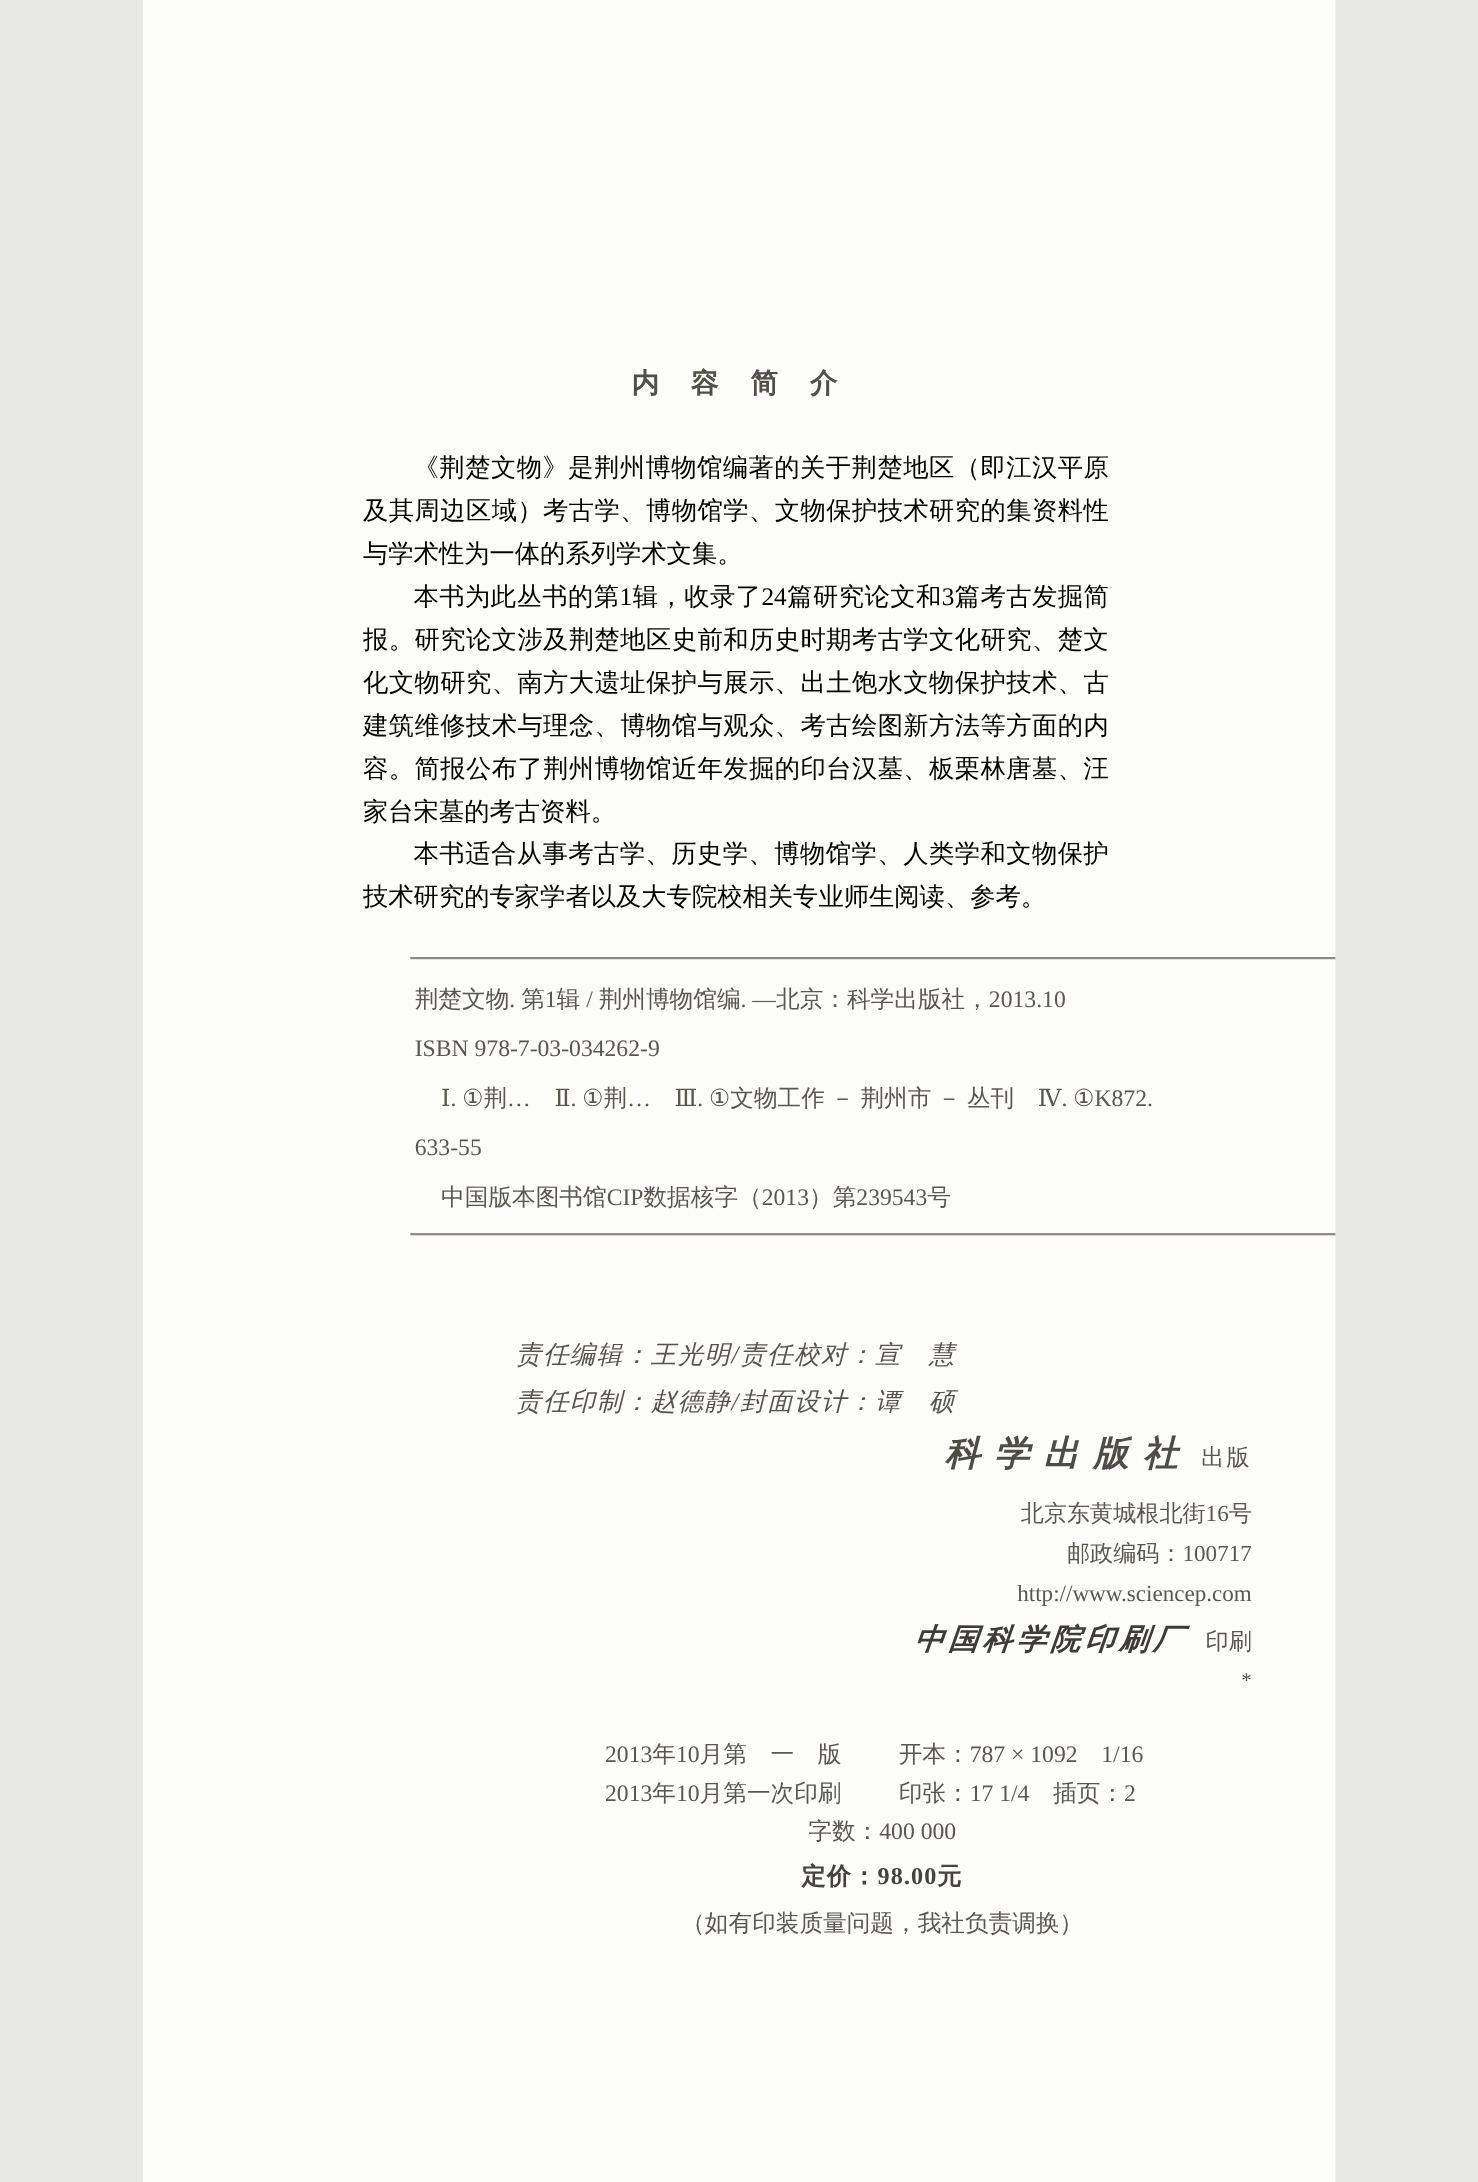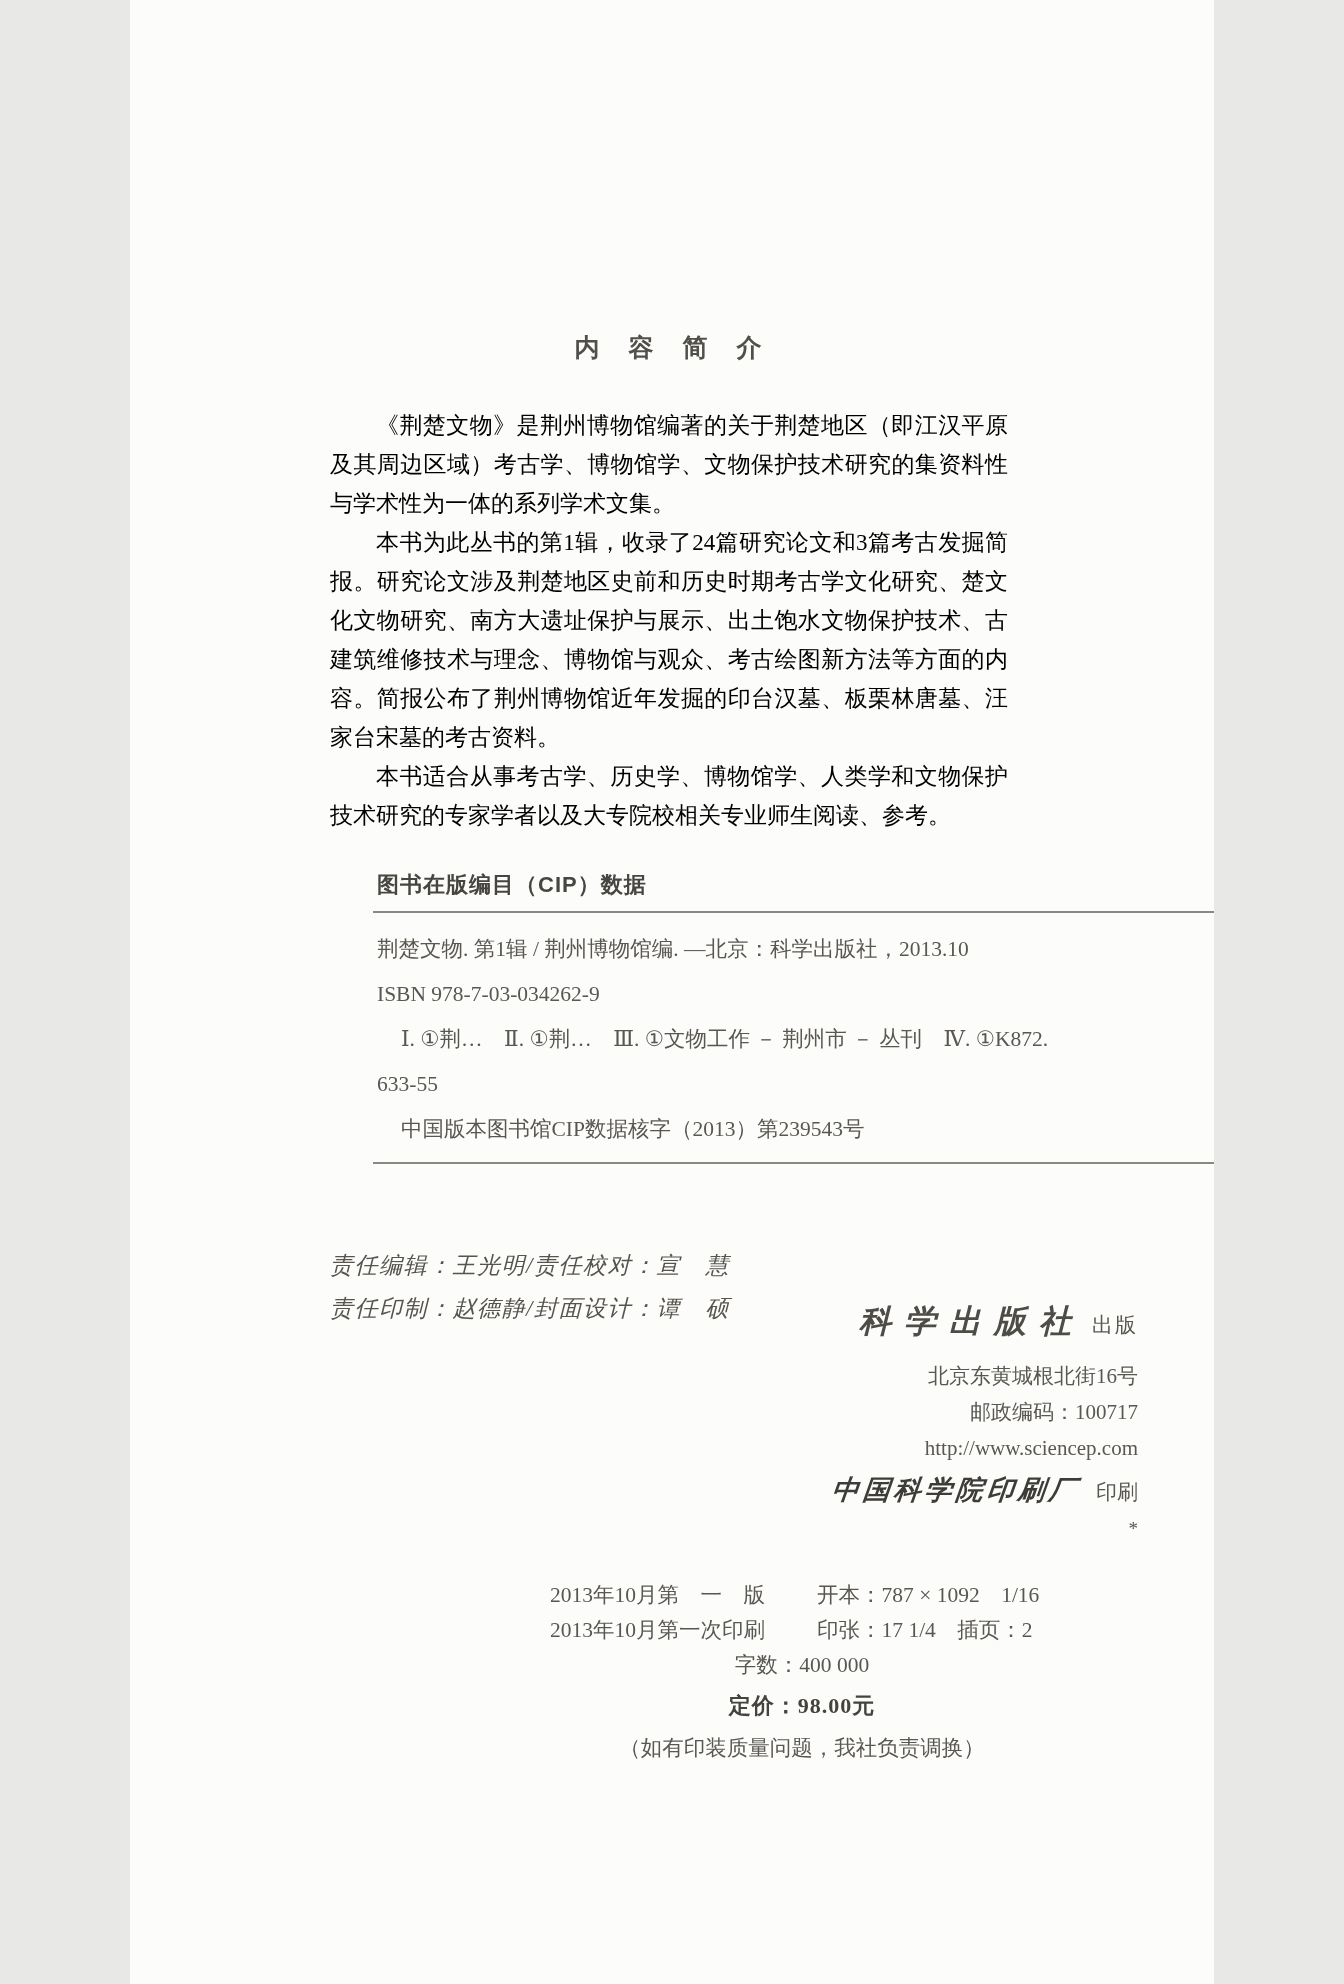--- a/index.html
+++ b/index.html
@@ -24,21 +24,21 @@
   .cip-heading {
     font-family:"Liberation Sans","DejaVu Sans",sans-serif;
     font-size:22px; font-weight:bold; color:#474540;
     padding-left:4px; margin:0 0 11px 0; letter-spacing:1px;
   }
   .cip-rule { height:0; border-top:2px solid #8a8881; }
   .cip-body { padding:14px 0 10px 4px; }
   .cip-line { font-size:21.5px; line-height:45px; white-space:nowrap; }
   .cip-line.indent { padding-left:24px; }
   
-  .staff { position:absolute; left:200px; top:1244px; width:678px; }
+  .staff { position:absolute; left:200px; top:1210px; width:678px; text-align:center; }
   .staff-line {
     font-style:italic; font-size:23px; line-height:43px;
     color:#57544e; letter-spacing:1.5px;
   }
   
   .press { position:absolute; left:336px; top:1300px; width:672px; text-align:right; }
   .press-logotype-line { margin-bottom:14px; white-space:nowrap; }
   .logotype {
     font-size:32px; font-weight:bold; font-style:italic;
     letter-spacing:13px; color:#4e4c47; display:inline-block;
@@ -69,21 +69,20 @@
 <div class="page">
 
   <section class="intro">
     <h1 class="intro-title">内　容　简　介</h1>
     <p>《荆楚文物》是荆州博物馆编著的关于荆楚地区（即江汉平原及其周边区域）考古学、博物馆学、文物保护技术研究的集资料性与学术性为一体的系列学术文集。</p>
     <p>本书为此丛书的第1辑，收录了24篇研究论文和3篇考古发掘简报。研究论文涉及荆楚地区史前和历史时期考古学文化研究、楚文化文物研究、南方大遗址保护与展示、出土饱水文物保护技术、古建筑维修技术与理念、博物馆与观众、考古绘图新方法等方面的内容。简报公布了荆州博物馆近年发掘的印台汉墓、板栗林唐墓、汪家台宋墓的考古资料。</p>
     <p>本书适合从事考古学、历史学、博物馆学、人类学和文物保护技术研究的专家学者以及大专院校相关专业师生阅读、参考。</p>
   </section>
 
   <section class="cip">
-    <div class="cip-heading">图书在版编目（CIP）数据</div>
     <div class="cip-rule"></div>
     <div class="cip-body">
       <div class="cip-line">荆楚文物. 第1辑 / 荆州博物馆编. —北京：科学出版社，2013.10</div>
       <div class="cip-line">ISBN 978-7-03-034262-9</div>
       <div class="cip-line indent">Ⅰ. ①荆…　Ⅱ. ①荆…　Ⅲ. ①文物工作 － 荆州市 － 丛刊　Ⅳ. ①K872.</div>
       <div class="cip-line">633-55</div>
       <div class="cip-line indent">中国版本图书馆CIP数据核字（2013）第239543号</div>
     </div>
     <div class="cip-rule"></div>
   </section>

